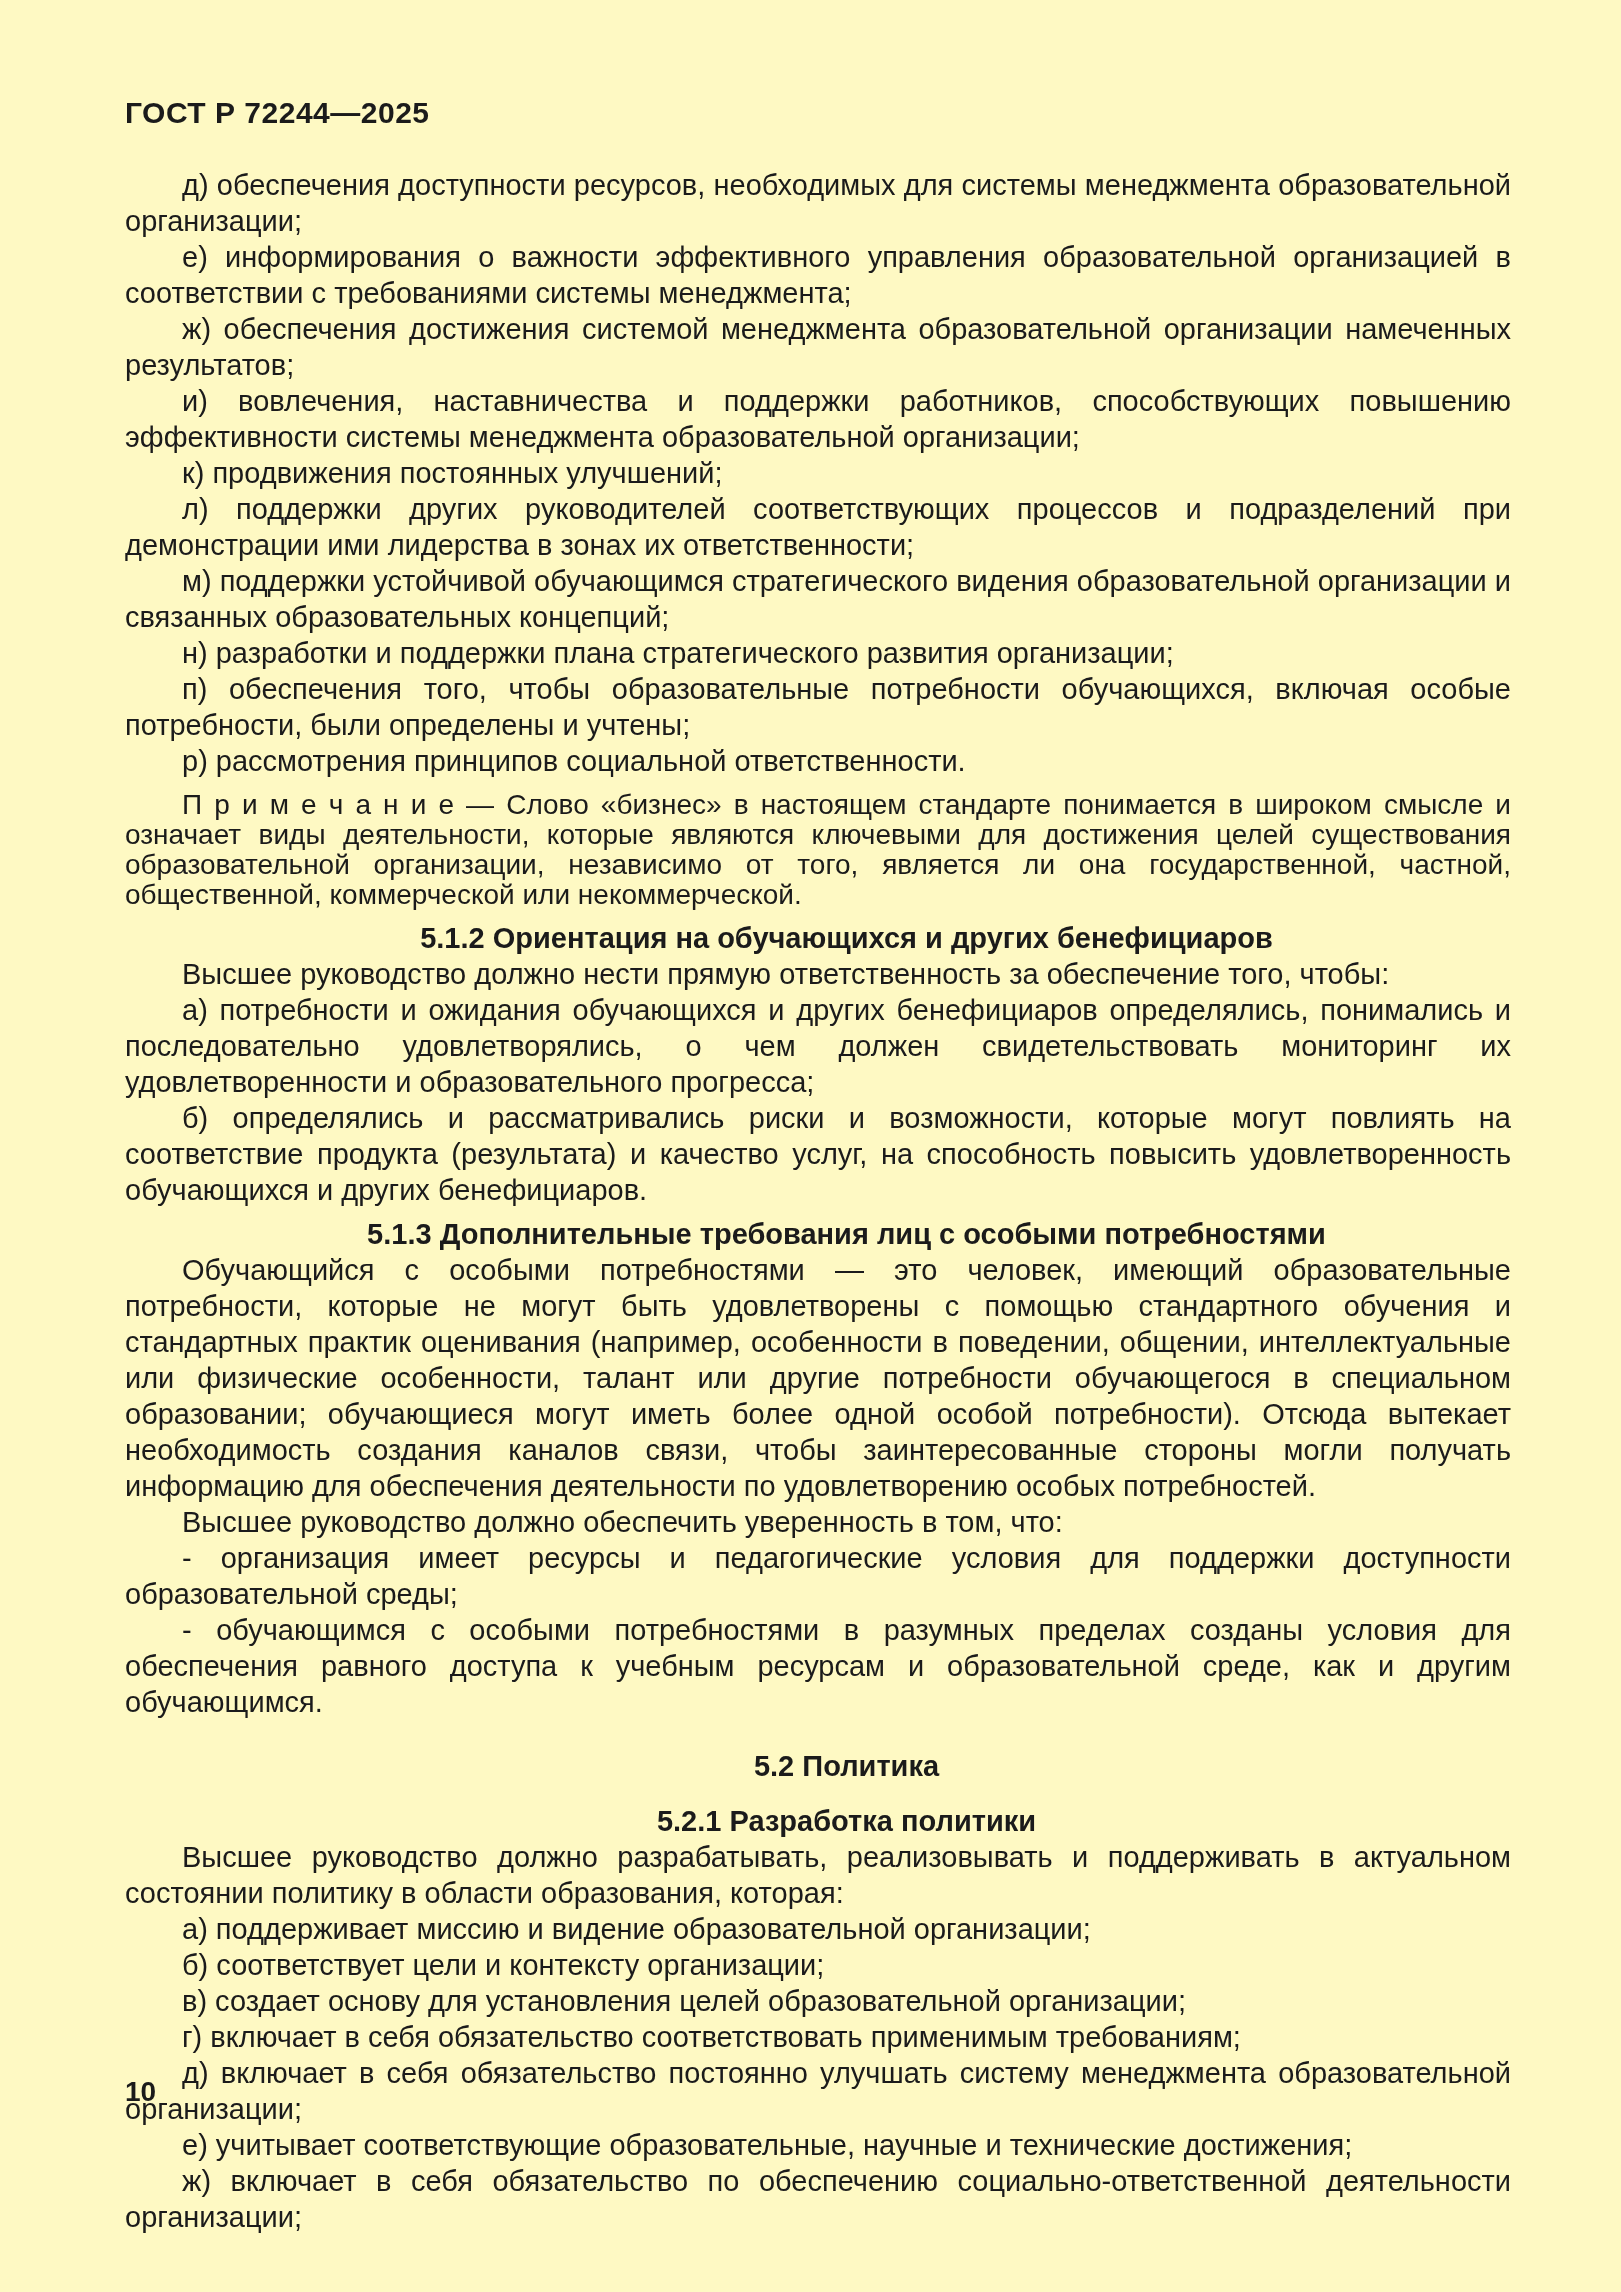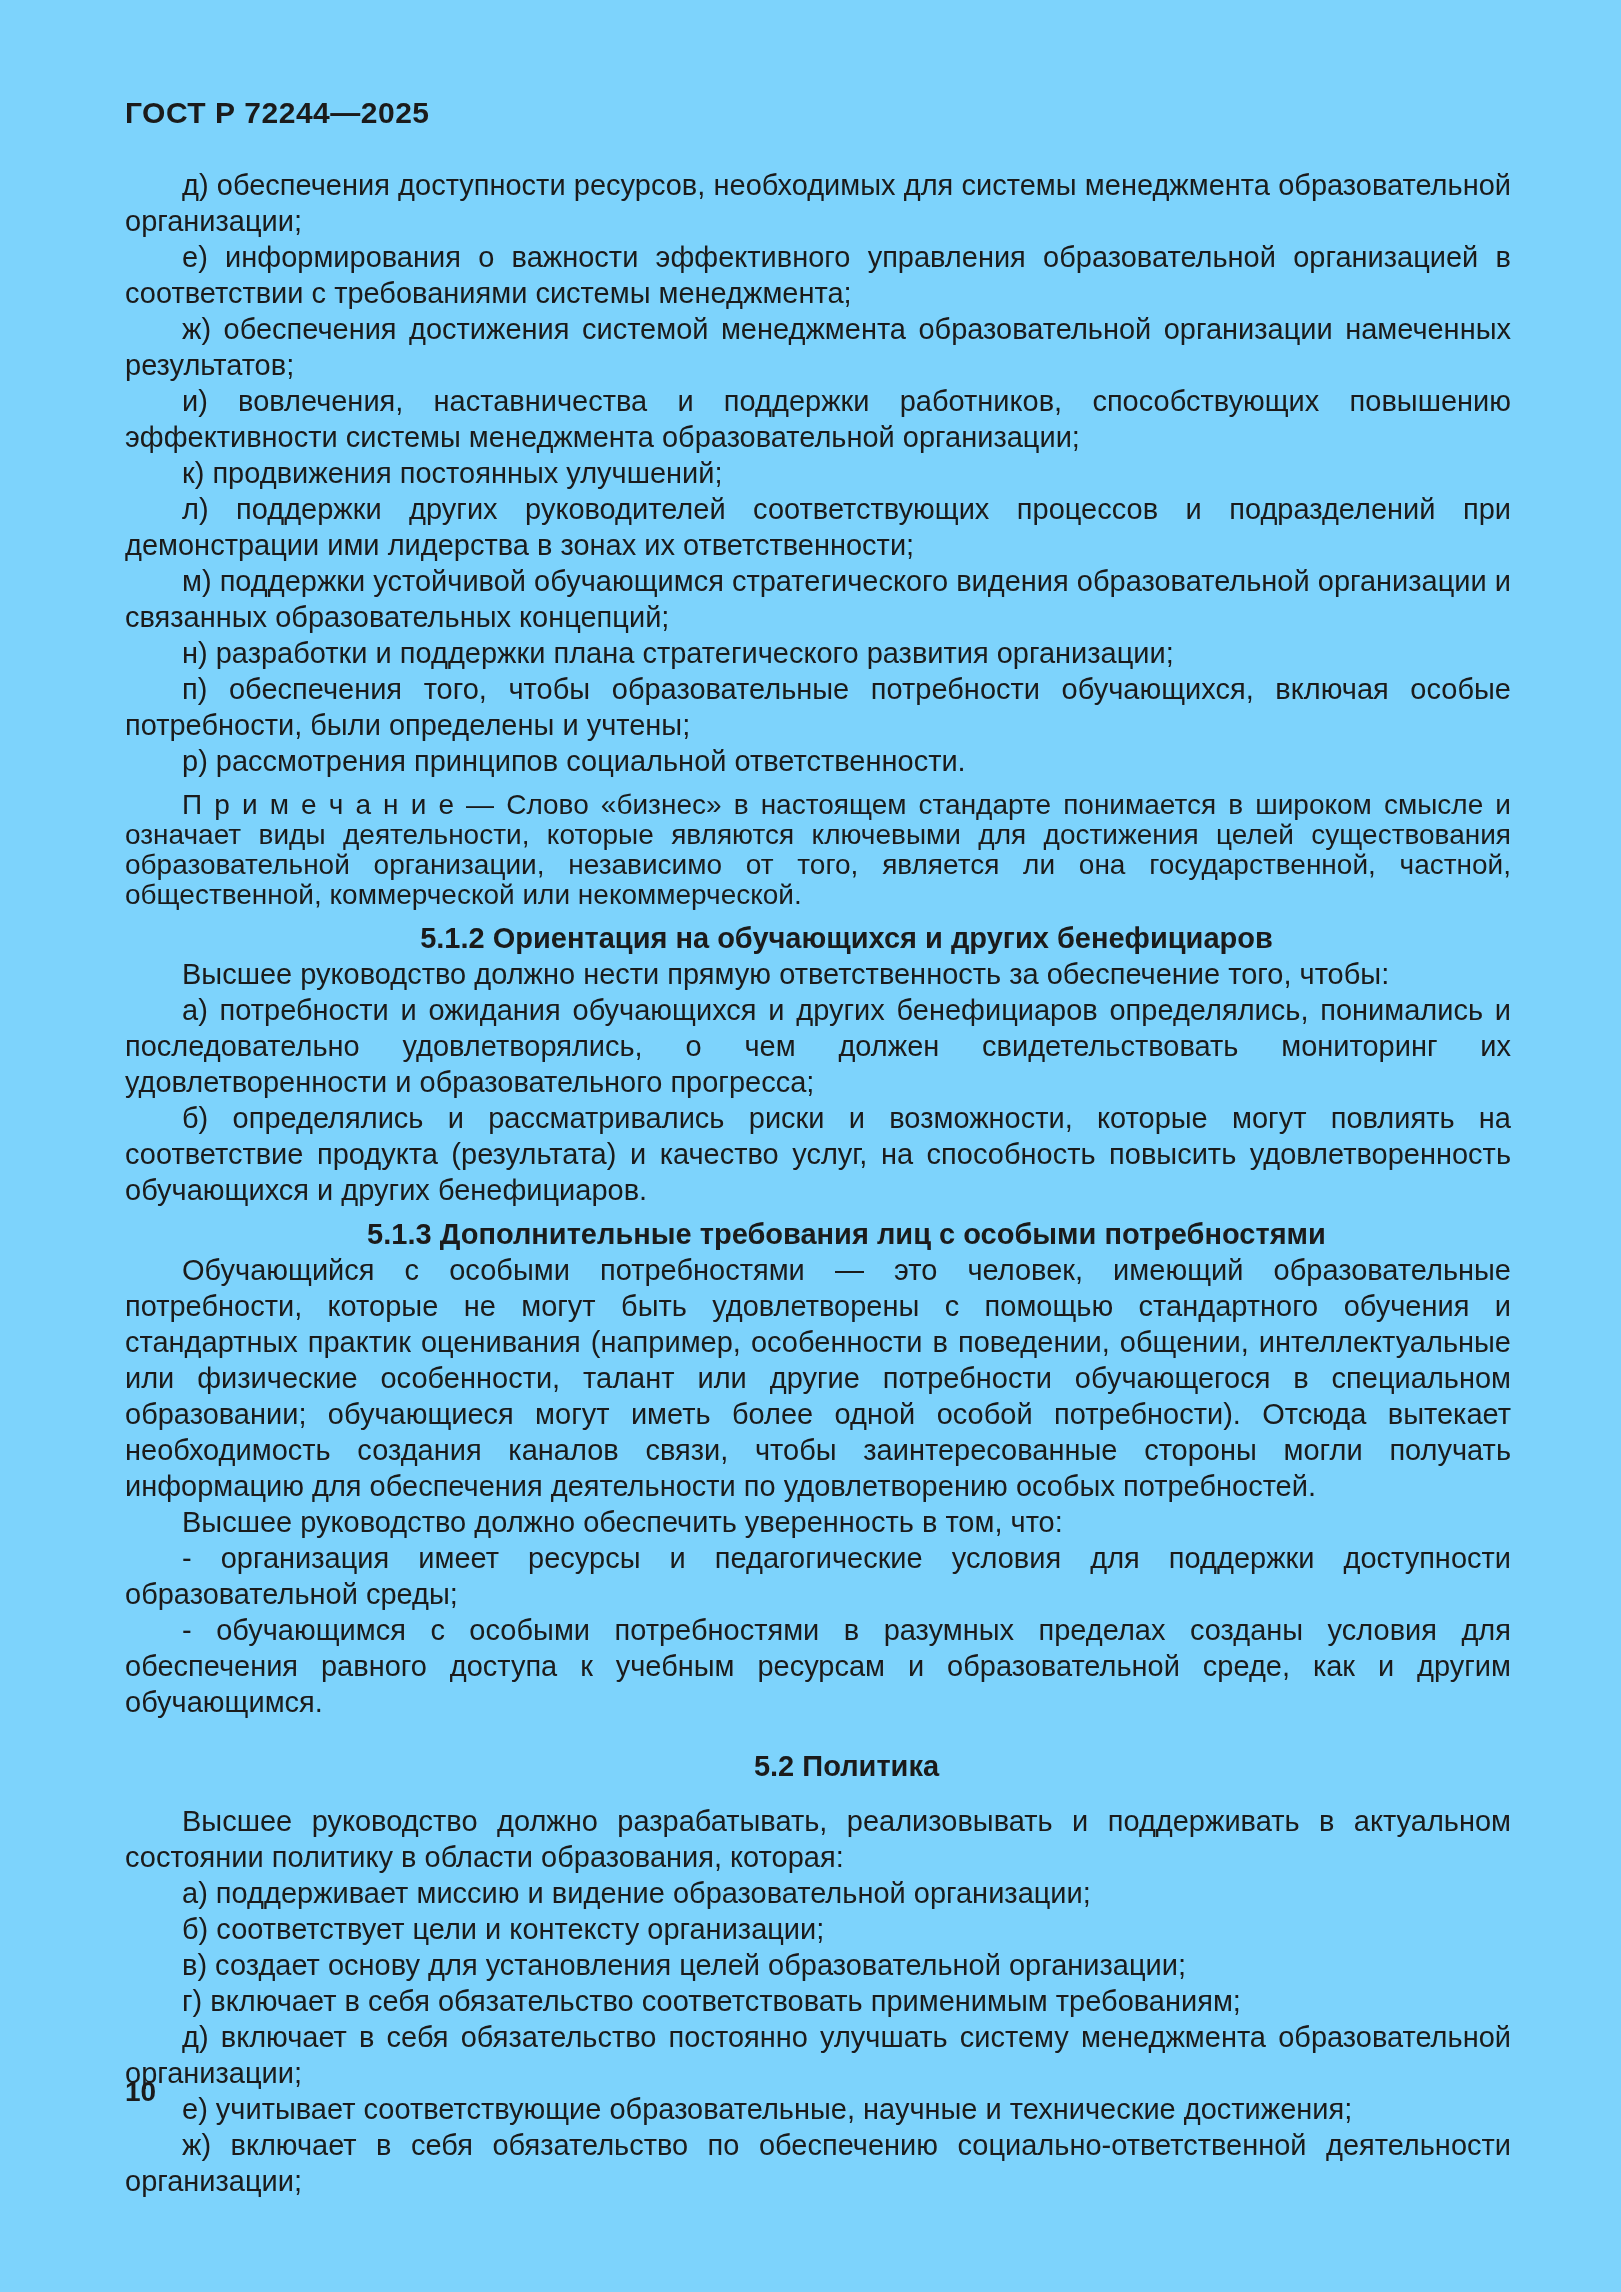--- a/index.html
+++ b/index.html
@@ -1,21 +1,21 @@
 <!DOCTYPE html>
 <html lang="ru"><head>
 <meta charset="utf-8">
 <style>
   html, body { margin: 0; padding: 0; background: #e8e8e8; }
   .page {
     position: relative;
     width: 1621px;
     height: 2293px;
     margin: 0 auto;
-    background: #7dd3fc;
+    background: #fef9c3;
     font-family: "Liberation Sans", sans-serif;
     color: #1b1b1b;
     overflow: hidden;
   }
   .page-header {
     position: absolute;
     top: 96px;
     left: 125px;
     font-size: 30px;
     font-weight: bold;
@@ -82,20 +82,21 @@
       <h3 class="heading">5.1.2 Ориентация на обучающихся и других бенефициаров</h3>
       <p class="para">Высшее руководство должно нести прямую ответственность за обеспечение того, чтобы:</p>
       <p class="para">а) потребности и ожидания обучающихся и других бенефициаров определялись, понимались и последовательно удовлетворялись, о чем должен свидетельствовать мониторинг их удовлетворенности и образовательного прогресса;</p>
       <p class="para">б) определялись и рассматривались риски и возможности, которые могут повлиять на соответствие продукта (результата) и качество услуг, на способность повысить удовлетворенность обучающихся и других бенефициаров.</p>
       <h3 class="heading">5.1.3 Дополнительные требования лиц с особыми потребностями</h3>
       <p class="para">Обучающийся с особыми потребностями — это человек, имеющий образовательные потребности, которые не могут быть удовлетворены с помощью стандартного обучения и стандартных практик оценивания (например, особенности в поведении, общении, интеллектуальные или физические особенности, талант или другие потребности обучающегося в специальном образовании; обучающиеся могут иметь более одной особой потребности). Отсюда вытекает необходимость создания каналов связи, чтобы заинтересованные стороны могли получать информацию для обеспечения деятельности по удовлетворению особых потребностей.</p>
       <p class="para">Высшее руководство должно обеспечить уверенность в том, что:</p>
       <p class="para">- организация имеет ресурсы и педагогические условия для поддержки доступности образовательной среды;</p>
       <p class="para">- обучающимся с особыми потребностями в разумных пределах созданы условия для обеспечения равного доступа к учебным ресурсам и образовательной среде, как и другим обучающимся.</p>
       <h3 class="heading heading-spaced">5.2 Политика</h3>
+      <h3 class="heading">5.2.1 Разработка политики</h3>
       <p class="para">Высшее руководство должно разрабатывать, реализовывать и поддерживать в актуальном состоянии политику в области образования, которая:</p>
       <p class="para">а) поддерживает миссию и видение образовательной организации;</p>
       <p class="para">б) соответствует цели и контексту организации;</p>
       <p class="para">в) создает основу для установления целей образовательной организации;</p>
       <p class="para">г) включает в себя обязательство соответствовать применимым требованиям;</p>
       <p class="para">д) включает в себя обязательство постоянно улучшать систему менеджмента образовательной организации;</p>
       <p class="para">е) учитывает соответствующие образовательные, научные и технические достижения;</p>
       <p class="para">ж) включает в себя обязательство по обеспечению социально-ответственной деятельности организации;</p>
     </div>
 

